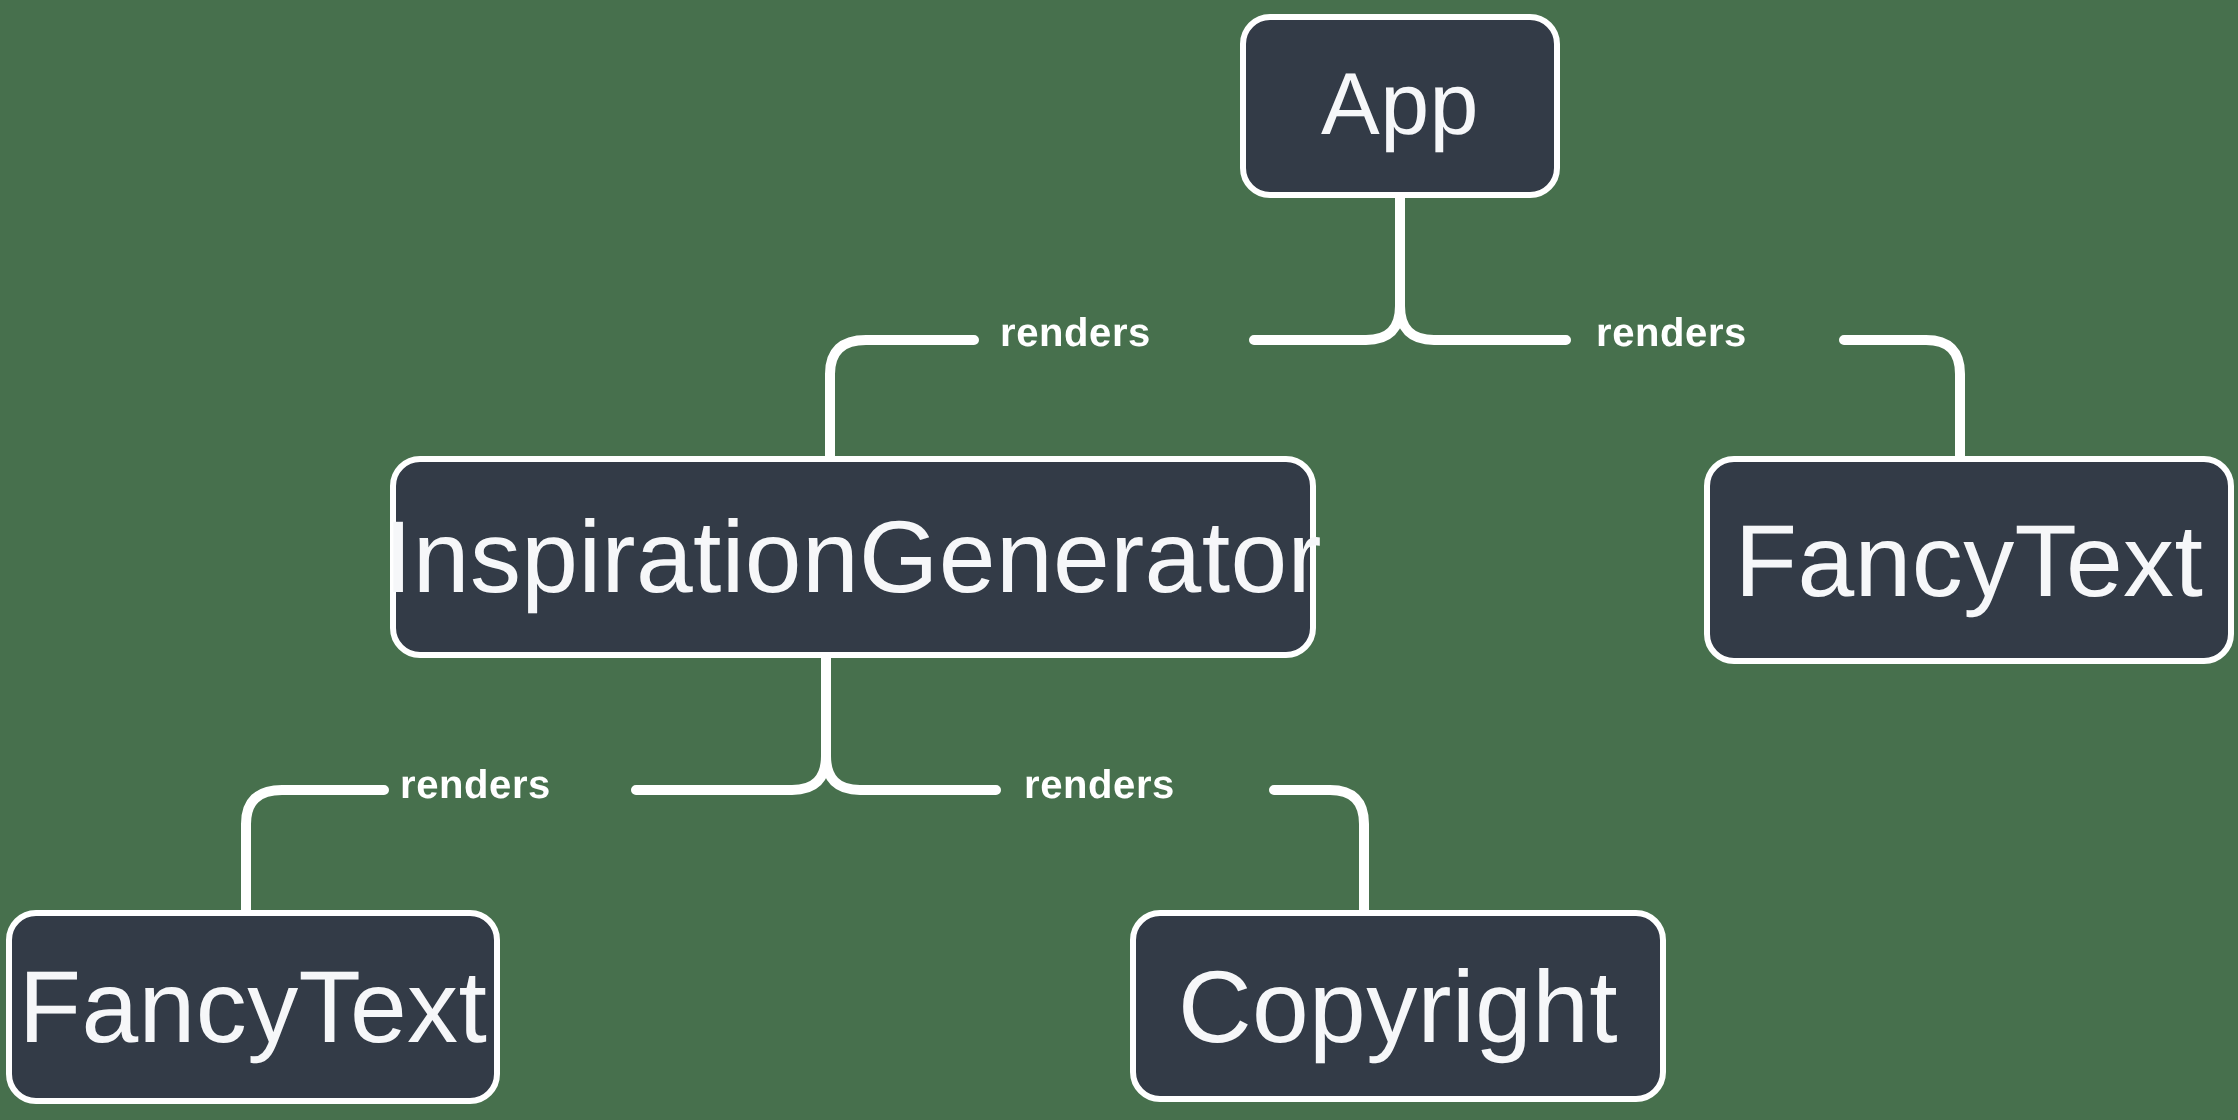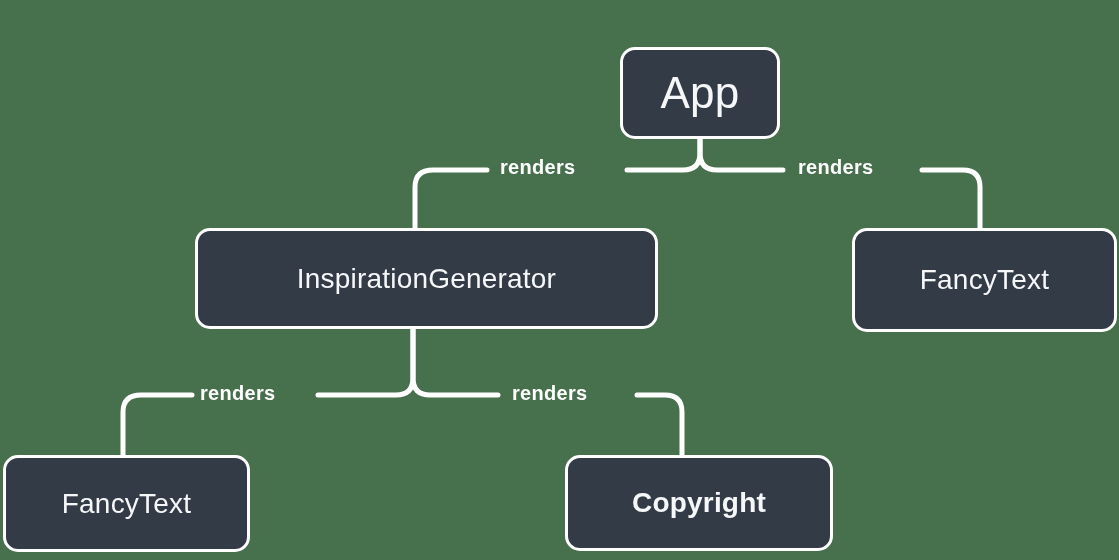--- a/index.html
+++ b/index.html
@@ -37,30 +37,30 @@
   }
   .node {
     position: absolute;
     display: flex;
     align-items: center;
     justify-content: center;
     background: var(--node-fill);
     border: 3.5px solid var(--node-border);
     border-radius: 15px;
     color: var(--text);
-    font-size: 28px;
+    font-size: 51px;
     font-weight: 400;
     letter-spacing: 0.2px;
     white-space: nowrap;
   }
-  .node-app            { left: 620px; top: 7px;   width: 160px; height: 92px;  font-size: 44px; margin-top: 40px; }
+  .node-app            { left: 620px; top: 7px;   width: 160px; height: 92px;  font-size: 44px; }
   .node-inspiration    { left: 195px; top: 228px; width: 463px; height: 101px; }
   .node-fancy-top      { left: 852px; top: 228px; width: 265px; height: 104px; }
   .node-fancy-bottom   { left: 3px;   top: 455px; width: 247px; height: 97px;  }
-  .node-copyright      { left: 565px; top: 455px; width: 268px; height: 96px; font-weight: bold;  }
+  .node-copyright      { left: 565px; top: 455px; width: 268px; height: 96px;  }
   .edge-label {
     position: absolute;
     color: var(--connector);
     font-size: 20px;
     font-weight: 700;
     line-height: 28px;
     letter-spacing: 0.3px;
     white-space: nowrap;
   }
   .edge-label-1 { left: 500px; top: 153px; }

